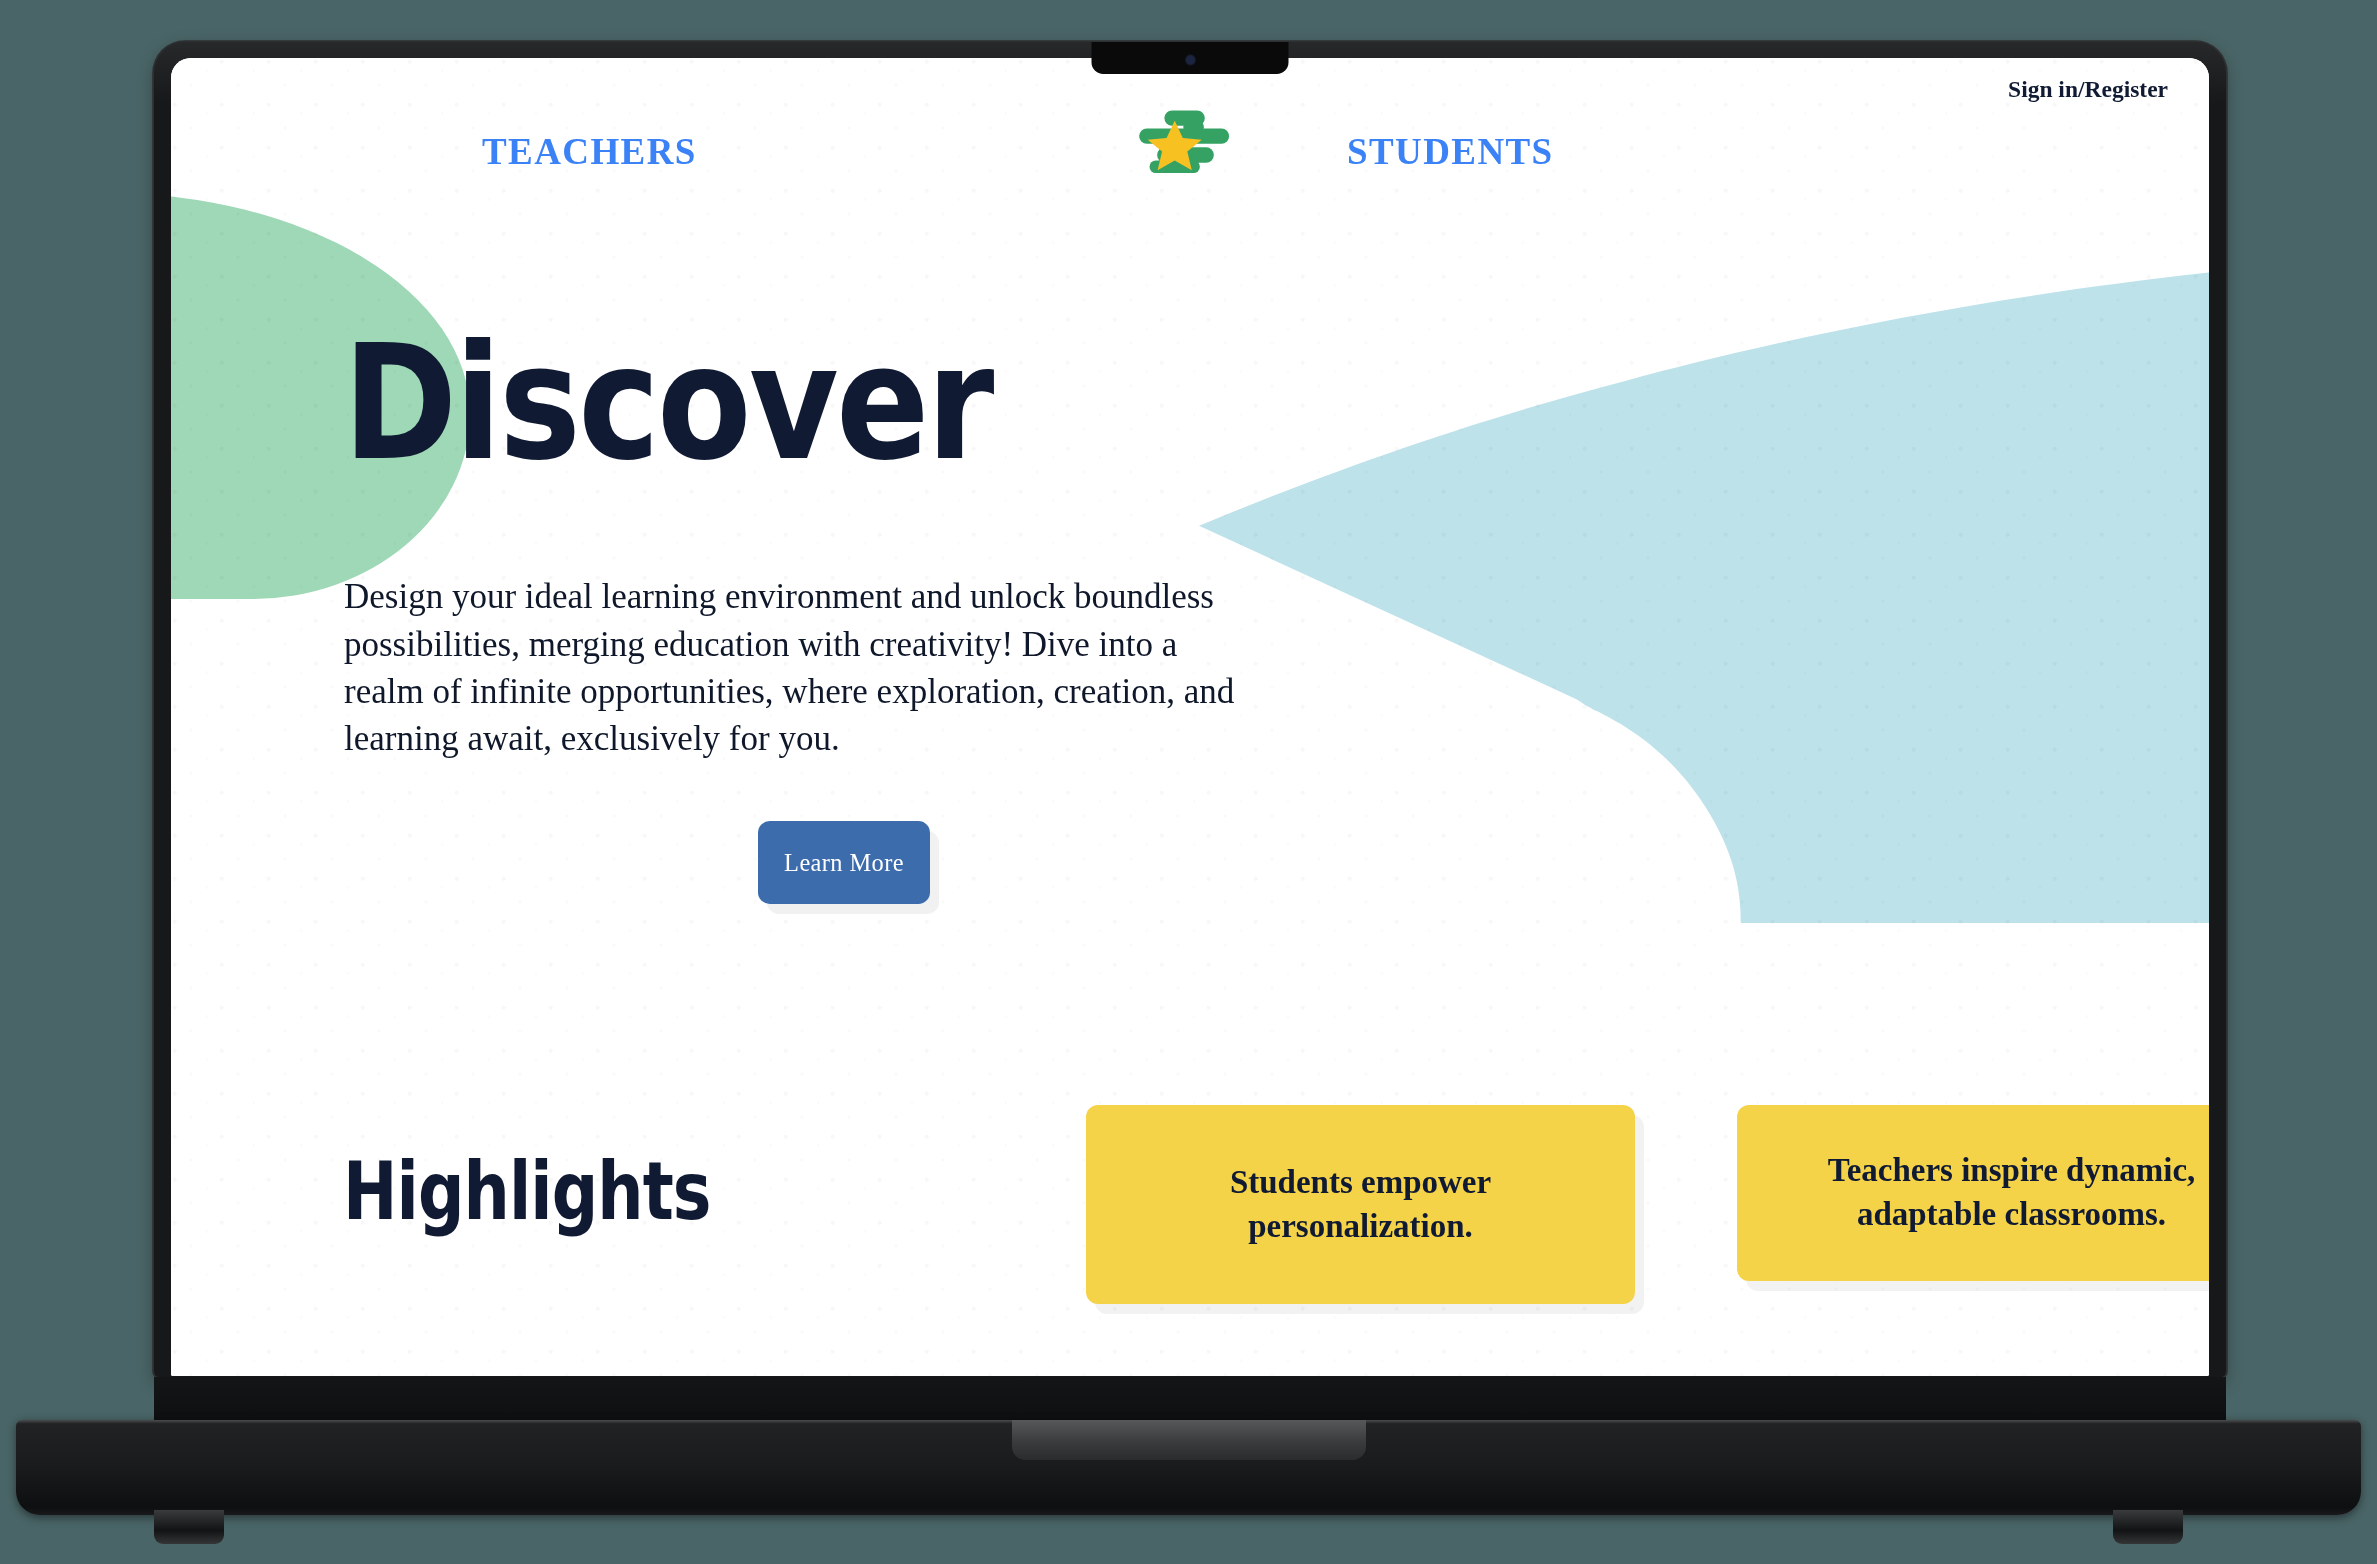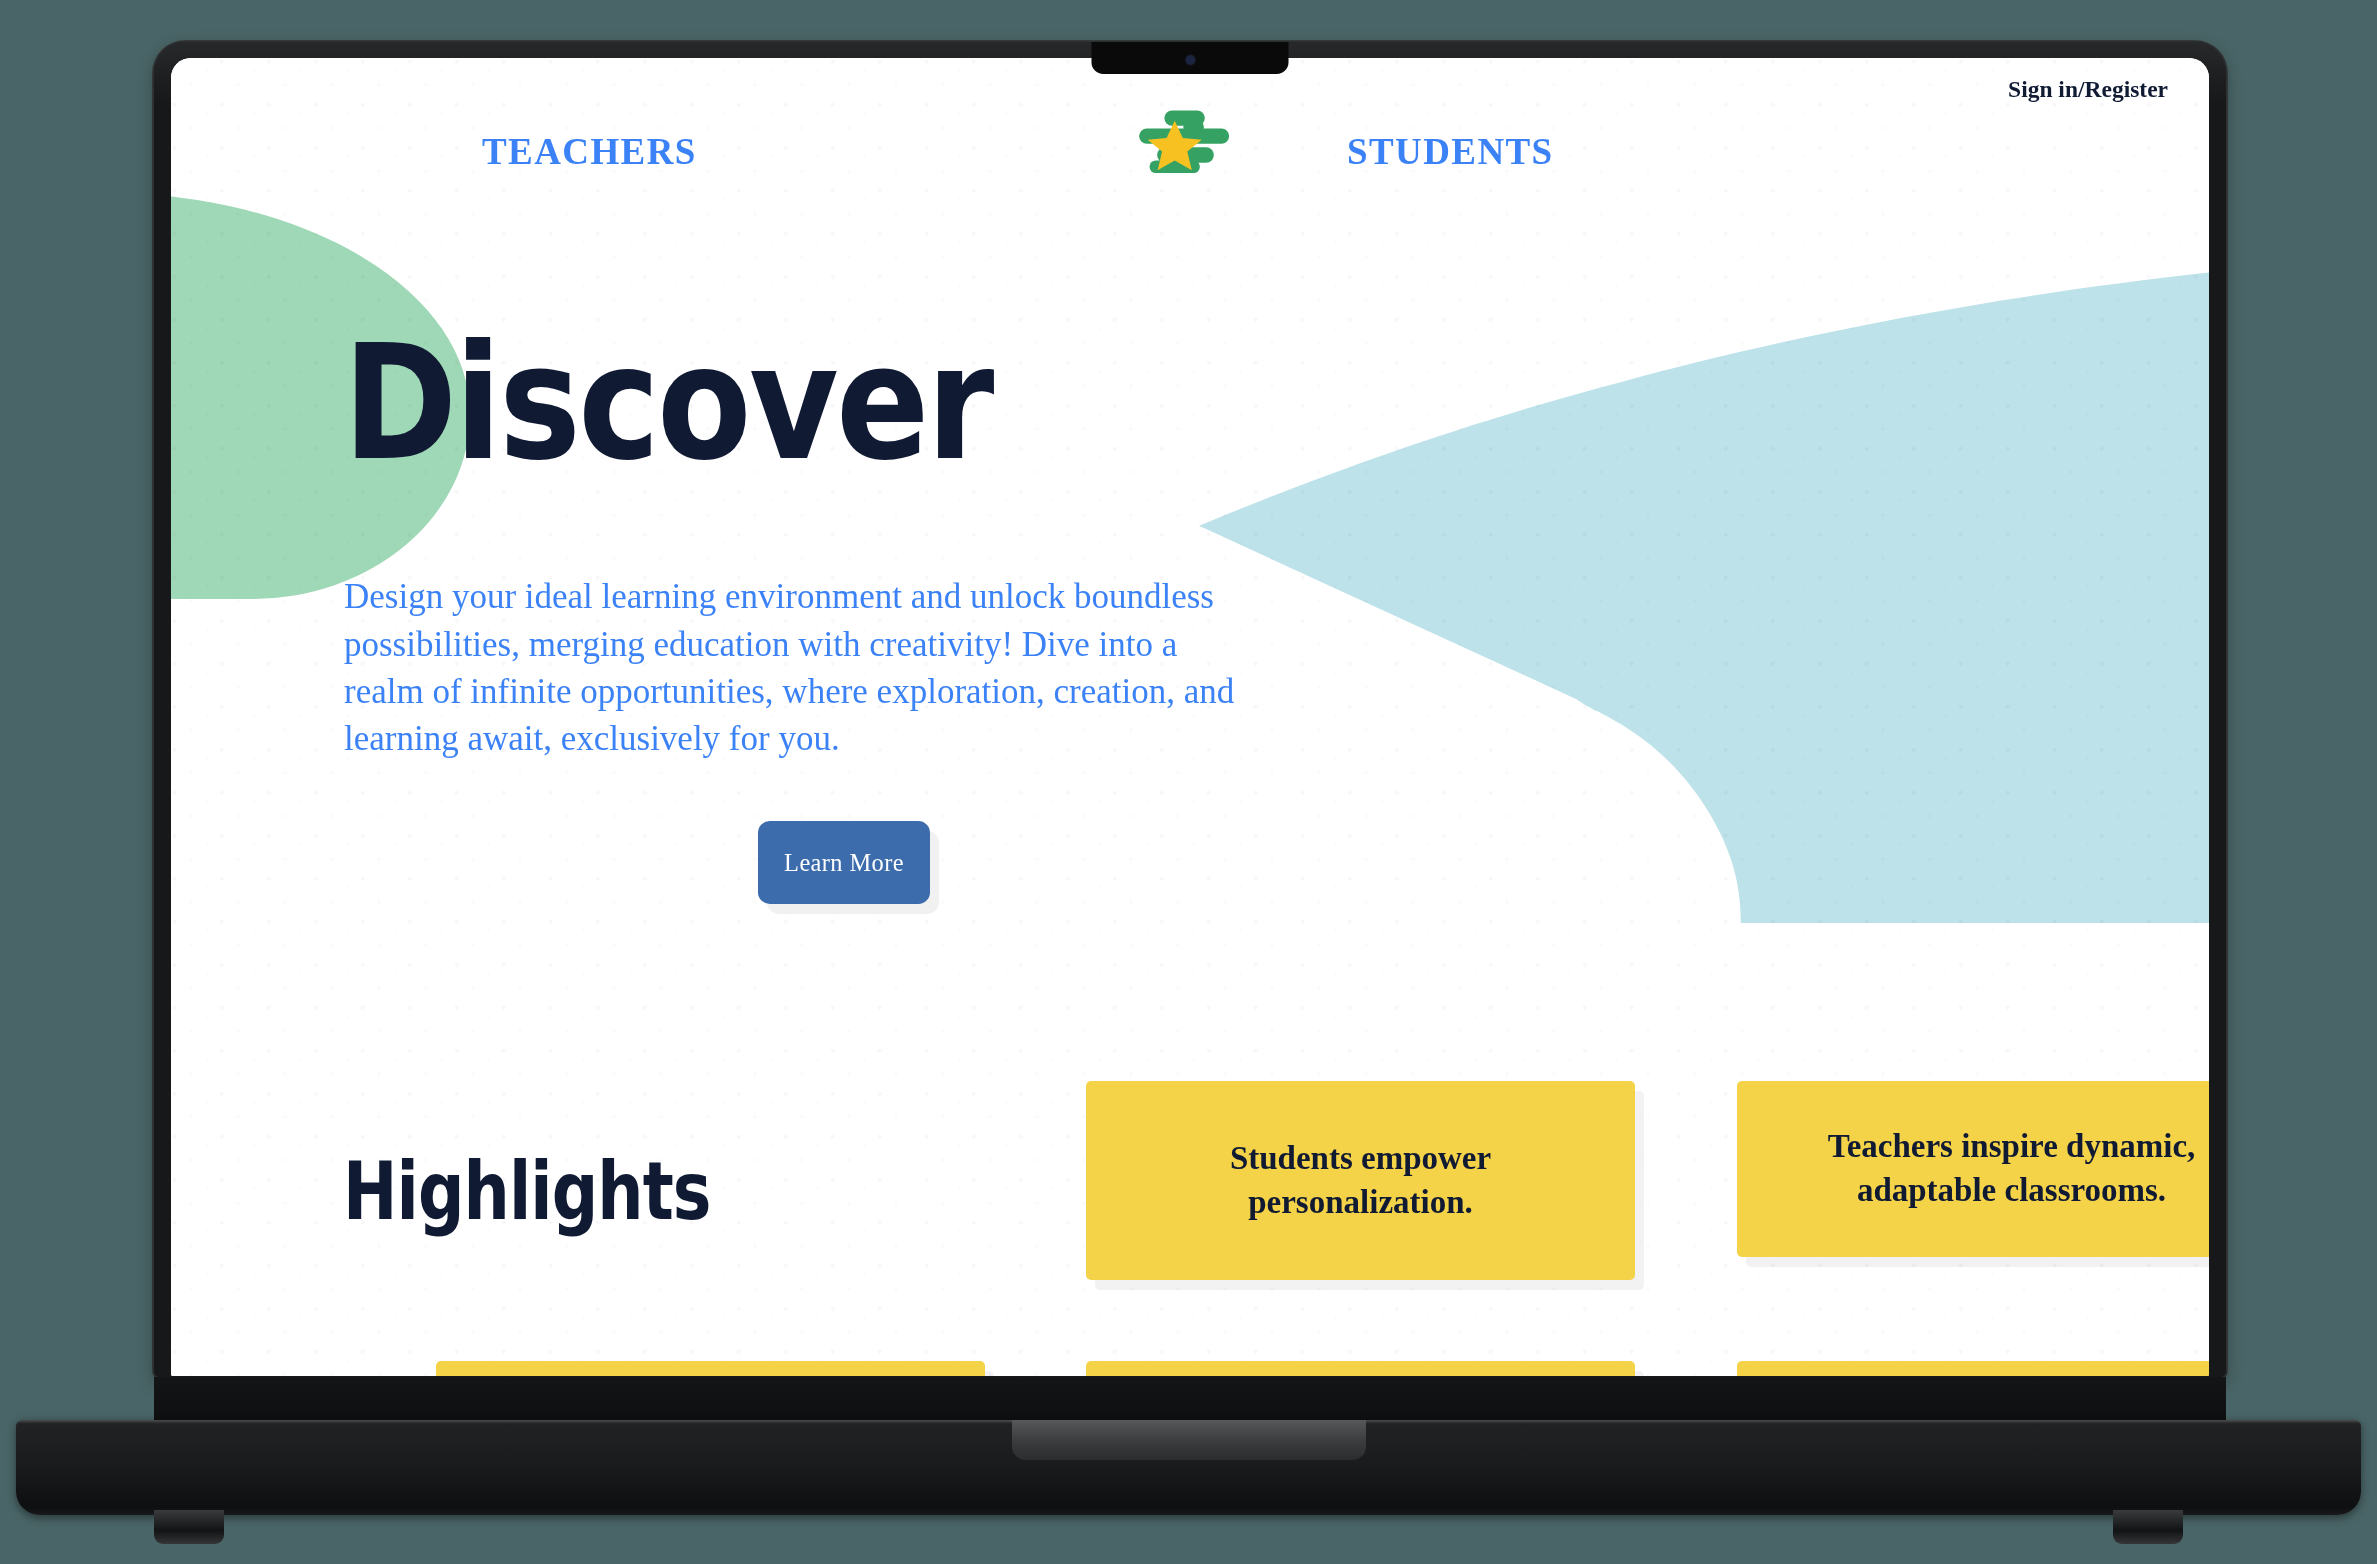--- a/index.html
+++ b/index.html
@@ -154,21 +154,21 @@
     transform-origin:left top;
     white-space:nowrap;
   }
 
   #hero-paragraph{
     position:absolute; left:173px; top:515px;
     width:903px;
     font-family:"Liberation Serif", serif;
     font-size:35px;
     line-height:1.35;
-    color:#3b82f6;
+    color:#0f172a;
   }
 
   #learn-more-button{
     position:absolute; left:587px; top:763px;
     width:172px; height:83px;
     background:#3d6cad;
     color:#ffffff;
     border:none;
     border-radius:11.7px;
     font-family:"Liberation Serif", serif;
@@ -192,24 +192,25 @@
     white-space:nowrap;
     z-index:4;
   }
 
   #cards-grid{
     position:absolute; left:0; top:0; width:100%; height:100%; z-index:4;
   }
   .hl-card{
     position:absolute;
     background:#f5d348;
-    border-radius:5px;
+    border-radius:12px;
     box-shadow:9px 10px 0 rgba(0,0,0,.05);
     display:flex; align-items:center; justify-content:center;
     padding:0 31px;
+    margin-top:24px;
   }
   .hl-card-text{
     font-family:"Liberation Serif", serif;
     font-weight:700;
     font-size:33px;
     line-height:1.33;
     color:#101a33;
     text-align:center;
   }
 

